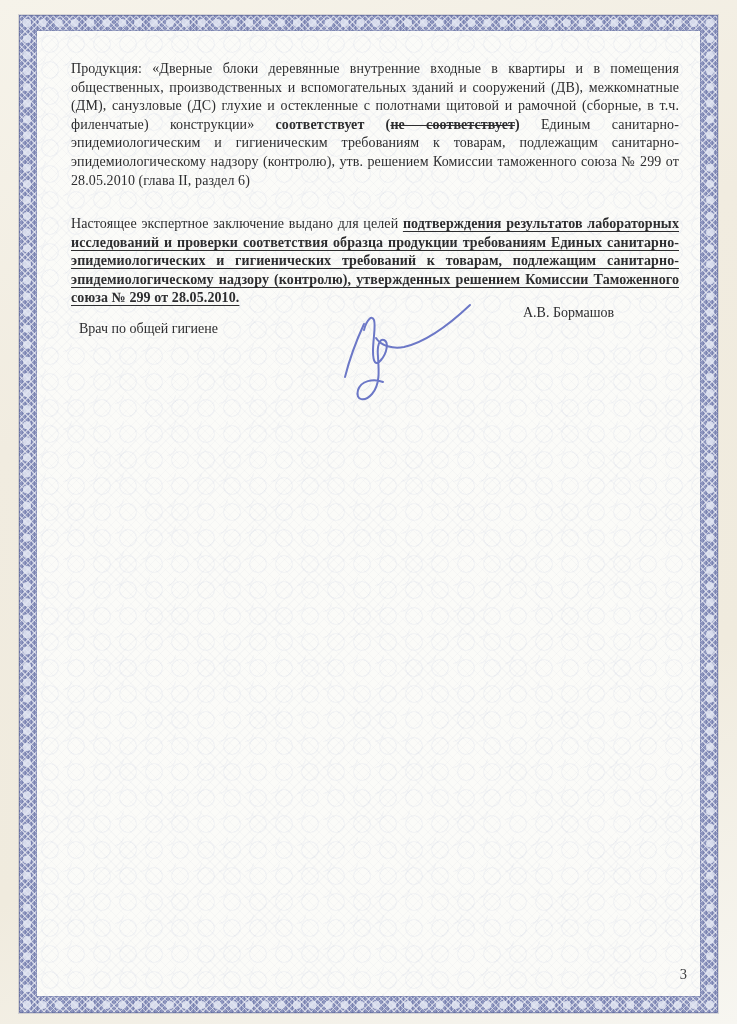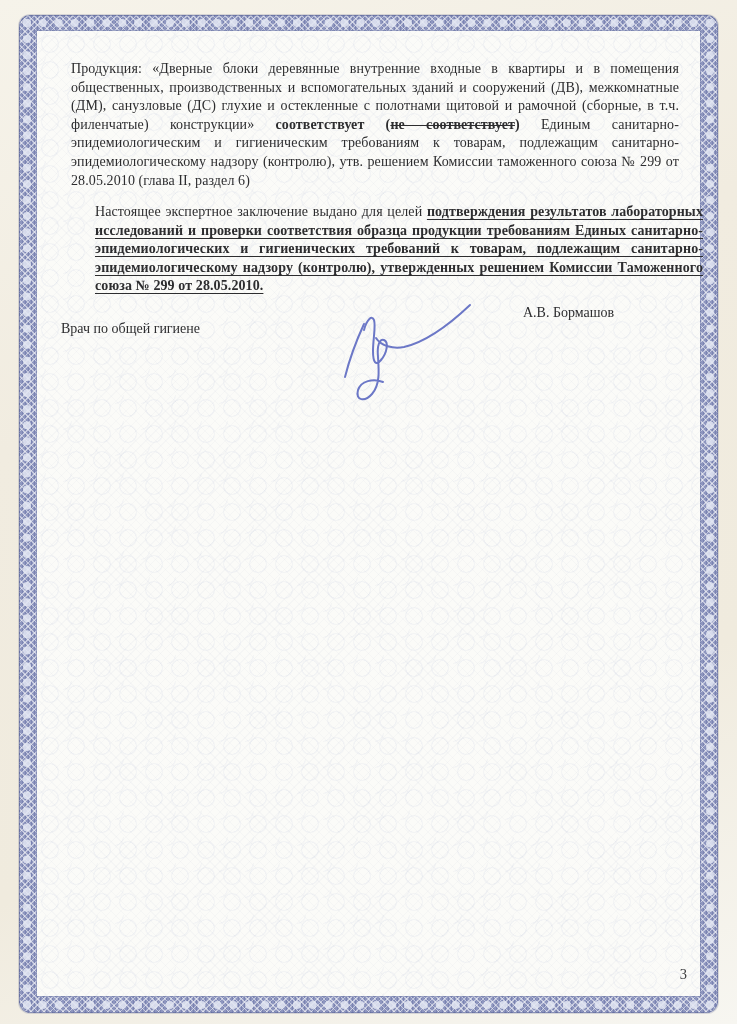--- a/index.html
+++ b/index.html
@@ -14,21 +14,20 @@
   .frame{
     position:absolute;left:19px;top:15px;width:699px;height:998px;
     box-sizing:border-box;
     padding:16px 18px 17px 18px;
     background-color:var(--border_blue,#8e96bf);
     background-image:
       repeating-linear-gradient(45deg, rgba(255,255,255,.50) 0 1.2px, rgba(255,255,255,0) 1.2px 4.5px),
       repeating-linear-gradient(-45deg, rgba(255,255,255,.50) 0 1.2px, rgba(255,255,255,0) 1.2px 4.5px),
       repeating-linear-gradient(90deg, rgba(58,68,128,.22) 0 1px, rgba(0,0,0,0) 1px 3px);
     box-shadow: inset 0 0 0 1px rgba(88,98,150,.55), 0 0 0 1px rgba(120,125,150,.25);
-    border-radius: 11px;
   }
   
   .frame::before{
     content:"";position:absolute;inset:4px;
     border:8px dotted rgba(228,232,244,.85);
     pointer-events:none;
   }
   
   .page{
     position:relative;width:100%;height:100%;
@@ -43,30 +42,30 @@
   }
   .para{
     position:absolute;left:34px;width:608px;
     text-align:justify;
     font-size:14px;line-height:18.6px;
     color:var(--text,#2d2d2f);
     letter-spacing:.1px;
     margin:0;
   }
   .para-product{top:29px;}
-  .para-purpose{top:172px;margin-left:24px;}
+  .para-purpose{top:184px;}
   .bold{font-weight:bold;}
   .strike{font-weight:bold;text-decoration:line-through;text-decoration-thickness:1.3px;}
   .ubold{
     font-weight:bold;
     text-decoration:underline;
     text-underline-offset:2.5px;
     text-decoration-thickness:1.2px;
   }
-  .sig-role{position:absolute;left:24px;top:290px;font-size:14px;color:var(--text,#2d2d2f);}
+  .sig-role{position:absolute;left:42px;top:290px;font-size:14px;color:var(--text,#2d2d2f);}
   .sig-name{position:absolute;left:486px;top:274px;font-size:14px;color:var(--text,#2d2d2f);}
   .sig-scrawl{position:absolute;left:294px;top:262px;width:146px;height:122px;}
   .page-num{position:absolute;right:13px;bottom:13px;font-size:14.5px;color:#3a3a3c;}
 </style>
 </head>
 <body>
 
 <div class="screenshot">
   <div class="frame">
     <div class="page">

